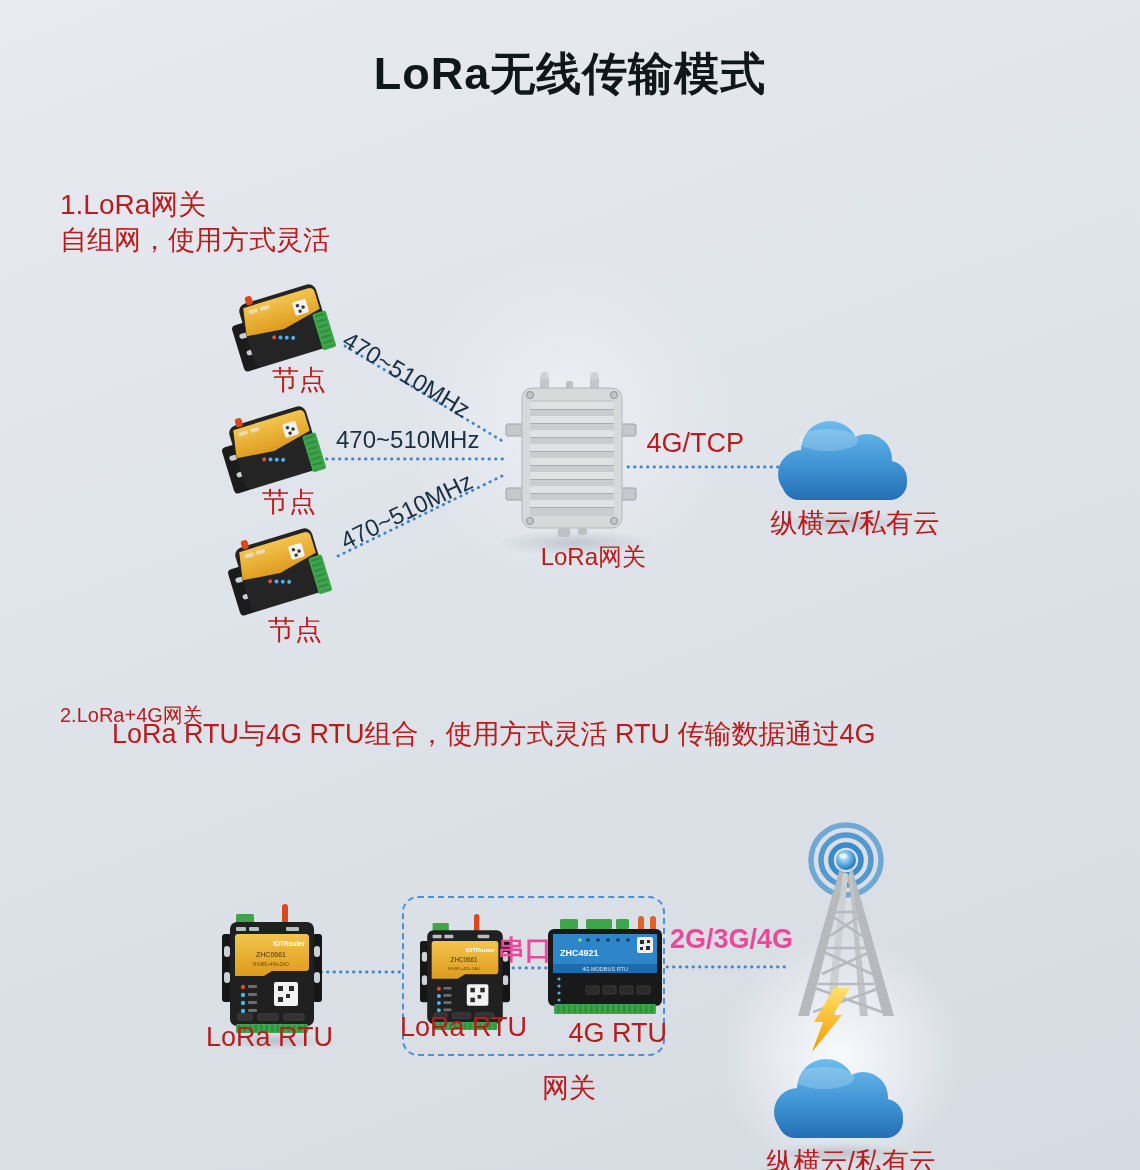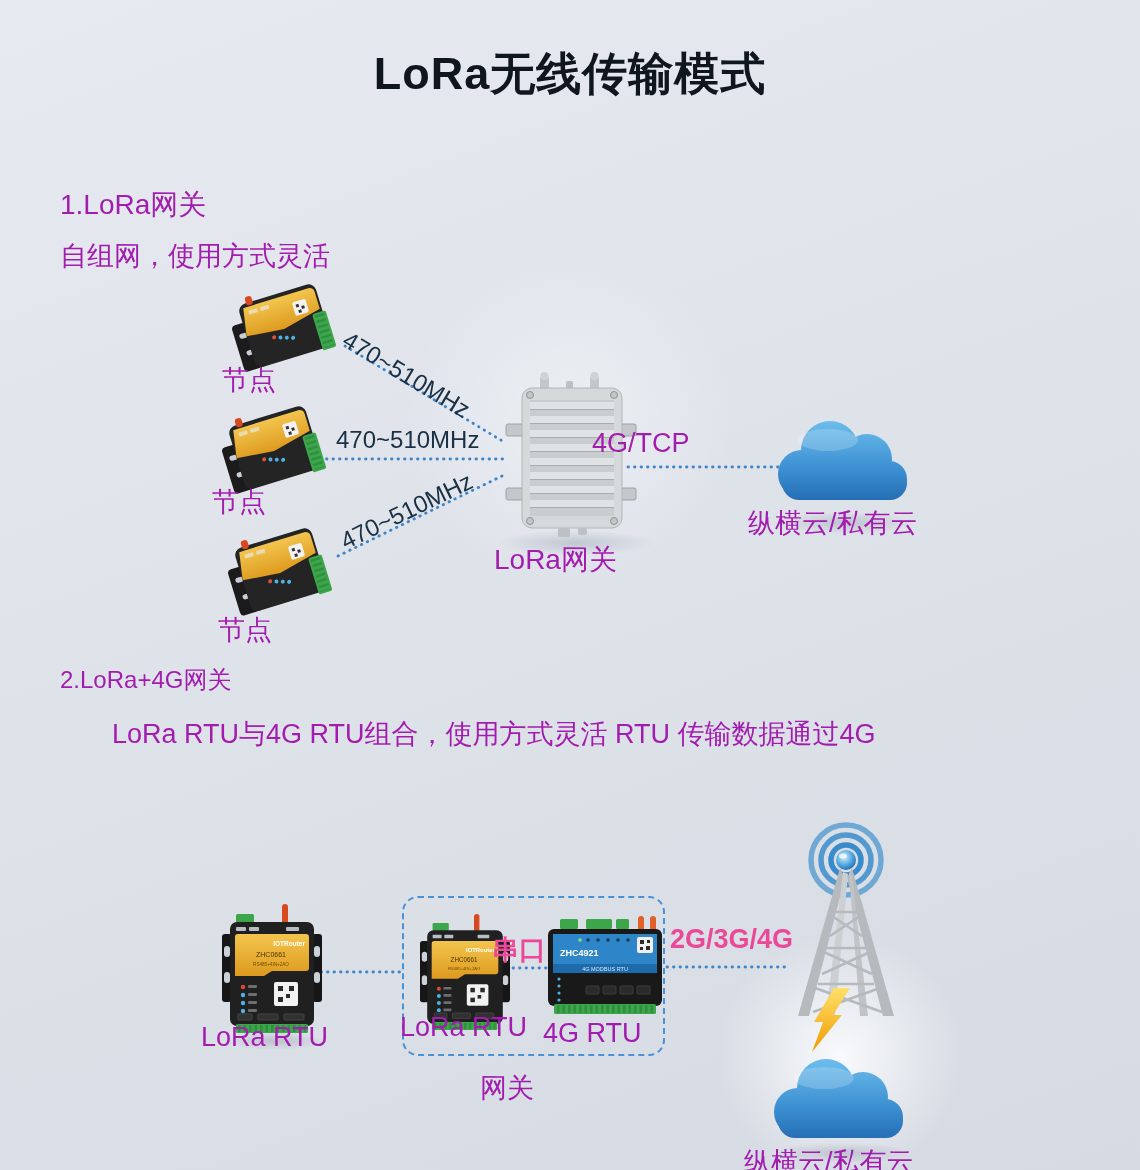--- a/index.html
+++ b/index.html
@@ -8,22 +8,22 @@
     font-family:"Liberation Sans","DejaVu Sans",sans-serif;
     color:#1c3144;
     background:
       radial-gradient(circle 170px at 840px 1055px, rgba(249,251,253,.95), rgba(249,251,253,0) 72%),
       radial-gradient(circle 220px at 570px 420px, rgba(244,247,250,.6), rgba(244,247,250,0) 75%),
       linear-gradient(160deg,#e7eaf0 0%,#dde1e8 55%,#d6dae2 100%);
     overflow:hidden;
   }
   #canvas{ position:relative; width:1140px; height:1170px; }
   .abs{ position:absolute; }
-  .lbl{ position:absolute; font-size:27px; color:#a21caf; white-space:nowrap; }
-  .center{ text-align:left; white-space:nowrap; }
+  .lbl{ position:absolute; font-size:27px; color:#b91c1c; white-space:nowrap; }
+  .center{ text-align:right; white-space:nowrap; }
   .title{ left:0; right:0; top:58px; text-align:center; font-size:45px; font-weight:bold; color:#10161d; letter-spacing:1px;margin-top:44px; }
   .freq{ position:absolute; font-size:24px; color:#1a3045; white-space:nowrap; transform-origin:left top; }
   .blue-lbl{ color:#ec4899; font-weight:bold; }
   .dashed-box{
     position:absolute; left:402px; top:852px; width:263px; height:160px;
     border:2px dashed #4a92d8; border-radius:16px;
   }
   .shadow{
     position:absolute; border-radius:50%;
     background:radial-gradient(ellipse at center, rgba(96,108,130,.25), rgba(96,108,130,0) 70%);
@@ -134,21 +134,21 @@
       <line x1="338" y1="512" x2="504" y2="431"></line>
       <line x1="628" y1="423" x2="780" y2="423"></line>
       <line x1="308" y1="928" x2="400" y2="928"></line>
       <line x1="487" y1="924" x2="550" y2="924"></line>
       <line x1="667" y1="923" x2="790" y2="923"></line>
     </g>
   </svg>
 
   <div class="title">LoRa无线传输模式</div>
   <div class="lbl" style="left:60px;top:142px;font-size:28px">1.LoRa网关</div>
-  <div class="lbl" style="left:60px;top:194px">自组网，使用方式灵活</div>
+  <div class="lbl" style="left:60px;top:178px">自组网，使用方式灵活</div>
 
   <svg class="abs" style="left:222px;top:236px" width="118" height="98">
       <use href="#sym-node"></use>
     </svg>
   <div class="lbl center" style="left:222px;top:318px;width:104px">节点</div>
 
   <svg class="abs" style="left:212px;top:358px" width="118" height="98">
       <use href="#sym-node"></use>
     </svg>
   <div class="lbl center" style="left:212px;top:440px;width:104px">节点</div>
@@ -195,30 +195,30 @@
       <line x1="36" y1="121.5" x2="120" y2="121.5"></line>
         <line x1="36" y1="135.5" x2="120" y2="135.5"></line>
     </g>
     <circle cx="36" cy="23" r="3.5" fill="#c2c6c8" stroke="#8f9395"></circle>
     <circle cx="120" cy="23" r="3.5" fill="#c2c6c8" stroke="#8f9395"></circle>
     <circle cx="36" cy="149" r="3.5" fill="#c2c6c8" stroke="#8f9395"></circle>
     <circle cx="120" cy="149" r="3.5" fill="#c2c6c8" stroke="#8f9395"></circle>
     <rect x="64" y="156" width="12" height="9" rx="2" fill="#bdc1c3"></rect>
     <rect x="84" y="156" width="9" height="7" rx="2" fill="#bdc1c3"></rect>
   </svg>
-  <div class="lbl center" style="left:494px;top:497px;width:152px;font-size:28px">LoRa网关</div>
+  <div class="lbl center" style="left:494px;top:497px;width:152px;font-size:24px">LoRa网关</div>
 
   <div class="lbl center" style="left:592px;top:384px;width:152px">4G/TCP</div>
   <div class="shadow" style="left:775px;top:468px;width:140px;height:22px"></div>
   <svg class="abs" style="left:772px;top:368px" width="145" height="102">
       <use href="#sym-cloud"></use>
     </svg>
   <div class="lbl center" style="left:748px;top:461px;width:192px">纵横云/私有云</div>
 
-  <div class="lbl" style="left:60px;top:620px;font-size:24px">2.LoRa+4G网关</div>
+  <div class="lbl" style="left:60px;top:658px;font-size:20px">2.LoRa+4G网关</div>
   <div class="lbl" style="left:112px;top:672px">LoRa RTU与4G RTU组合，使用方式灵活 RTU 传输数据通过4G</div>
 
   <div class="shadow" style="left:225px;top:988px;width:100px;height:18px"></div>
   <svg class="abs" style="left:222px;top:860px" width="100" height="130">
       <use href="#sym-lorartu"></use>
     </svg>
   <div class="lbl center" style="left:201px;top:978px;width:132px">LoRa RTU</div>
 
   <div class="dashed-box"></div>
   <svg class="abs" style="left:420px;top:870px" width="90" height="117">

